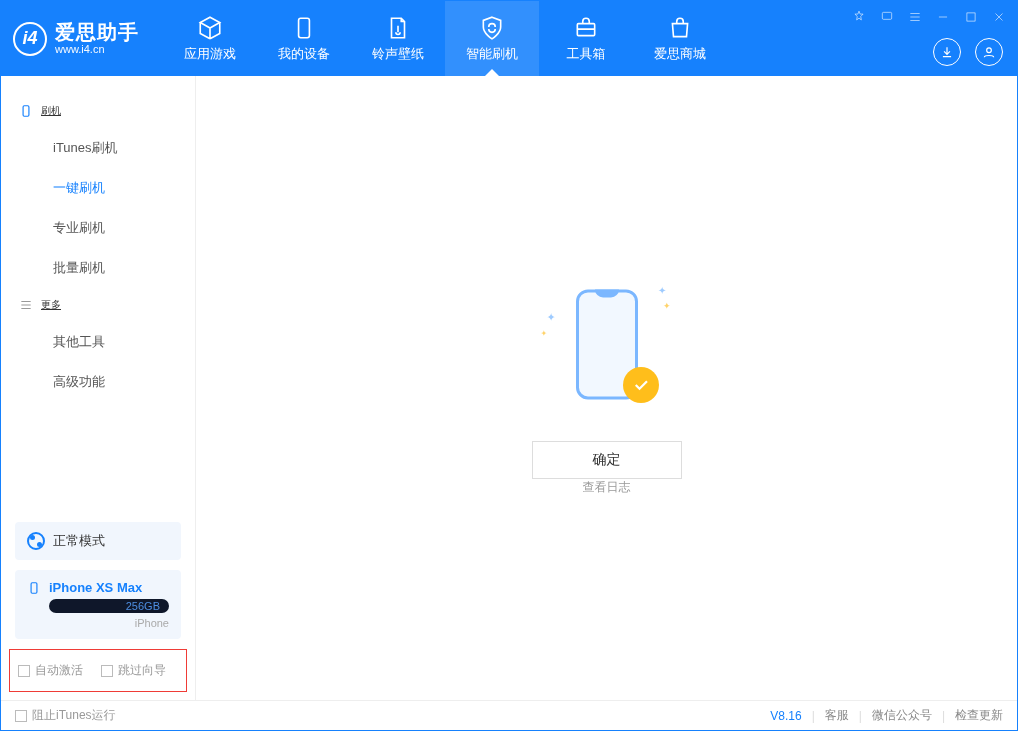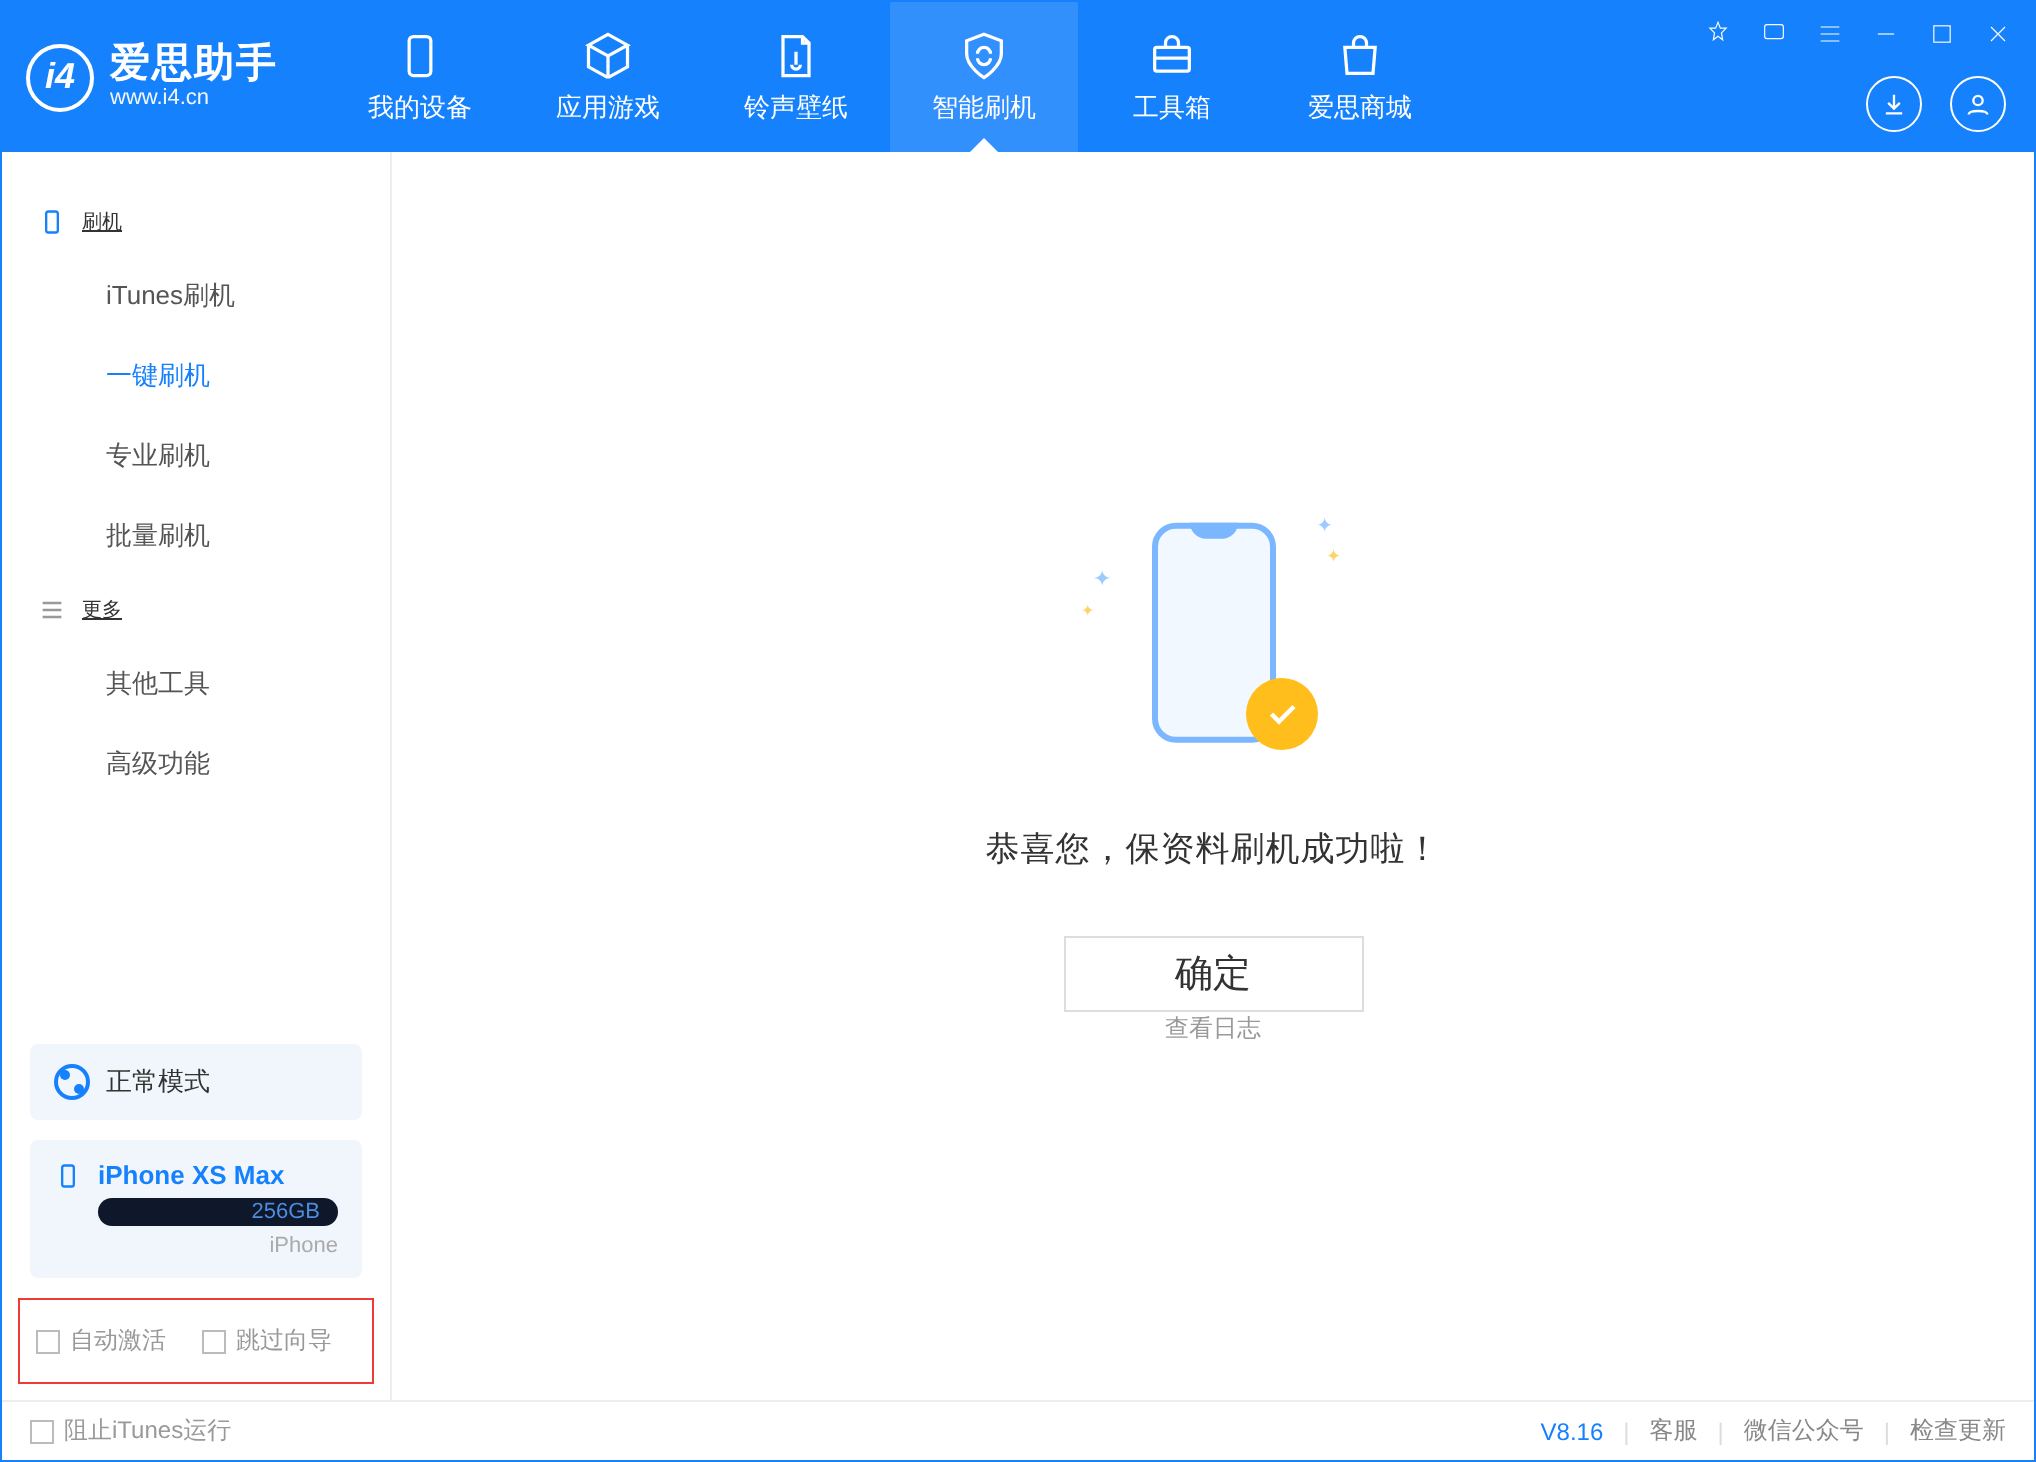--- a/index.html
+++ b/index.html
@@ -61,21 +61,21 @@
 .phone-illus .notch { position: absolute; top: -3px; left: 50%; transform: translateX(-50%); width: 24px; height: 8px; background: #7bb7ff; border-radius: 0 0 8px 8px; }
 .phone-illus .check-badge { position: absolute; right: 18px; bottom: 18px; width: 36px; height: 36px; background: #ffbe1b; border-radius: 50%; display: flex; align-items: center; justify-content: center; }
 .phone-illus .check-badge svg { stroke: #fff; stroke-width: 3; fill: none; }
 .phone-illus .spark { position: absolute; color: #7bb7ff; font-size: 14px; }
 .phone-illus .spark.s1 { left: 10px; top: 30px; color: #9ecbff; font-size: 11px; }
 .phone-illus .spark.s2 { left: 4px; top: 48px; color: #ffd36b; font-size: 8px; }
 .phone-illus .spark.s3 { right: 6px; top: 20px; color: #ffd36b; font-size: 9px; }
 .phone-illus .spark.s4 { right: 10px; top: 4px; color: #9ecbff; font-size: 10px; }
 
 .success-text { font-size: 17px; color: #333; margin-bottom: 32px; letter-spacing: .5px; }
-.ok-btn { width: 150px; height: 38px; border: 1px solid #ddd; background: #fff; font-size: 19px; color: #333; cursor: pointer; }
+.ok-btn { width: 150px; height: 38px; border: 1px solid #ddd; background: #fff; font-size: 14px; color: #333; cursor: pointer; }
 .view-log { color: #999; font-size: 12px; cursor: pointer; }
 
 
 .footer { height: 30px; border-top: 1px solid #eee; display: flex; align-items: center; padding: 0 14px; font-size: 12px; color: #999; }
 .footer .right { margin-left: auto; display: flex; align-items: center; gap: 10px; }
 .footer .sep { color: #ddd; }
 .footer .link { cursor: pointer; color: #888; }
 .footer .ver { color: #1681fd; }
 </style>
 </head>
@@ -86,29 +86,29 @@
     <div class="logo-circle">i4</div>
     <div class="logo-text">
       <span class="logo-title">爱思助手</span>
       <span class="logo-sub">www.i4.cn</span>
     </div>
   </div>
 
   <div class="nav">
     <div class="nav-item">
       <svg viewBox="0 0 24 24">
+          <path d="M12 2 L21 7 L12 12 L3 7 Z M3 7 V17 L12 22 M21 7 V17 L12 22 M12 12 V22"></path>
+        </svg>
+      <span>应用游戏</span>
+    </div>
+    <div class="nav-item">
+      <svg viewBox="0 0 24 24">
           <rect x="7" y="3" width="10" height="18" rx="2"></rect>
         </svg>
       <span>我的设备</span>
-    </div>
-    <div class="nav-item">
-      <svg viewBox="0 0 24 24">
-          <path d="M12 2 L21 7 L12 12 L3 7 Z M3 7 V17 L12 22 M21 7 V17 L12 22 M12 12 V22"></path>
-        </svg>
-      <span>应用游戏</span>
     </div>
     <div class="nav-item">
       <svg viewBox="0 0 24 24">
           <path d="M6 3h9l3 3v15H6z M15 3v3h3"></path>
           <path d="M12 10v6 M10 16a2 2 0 1 0 4 0"></path>
         </svg>
       <span>铃声壁纸</span>
     </div>
     <div class="nav-item active">
       <svg viewBox="0 0 24 24">
@@ -242,21 +242,20 @@
       <span class="spark s4">✦</span>
       <div class="phone-body">
           <div class="notch"></div>
         </div>
       <div class="check-badge">
         <svg width="18" height="18" viewBox="0 0 24 24">
             <path d="M5 12l5 5L20 7"></path>
           </svg>
       </div>
     </div>
-    <div class="success-text">恭喜您，保资料刷机成功啦！</div>
     <button class="ok-btn">确定</button>
     <a class="view-log">查看日志</a>
   </div>
 </div>
 
 <div class="footer">
   <label class="chk-wrap">
     <span class="chk"></span>
     <span>阻止iTunes运行</span>
   </label>

